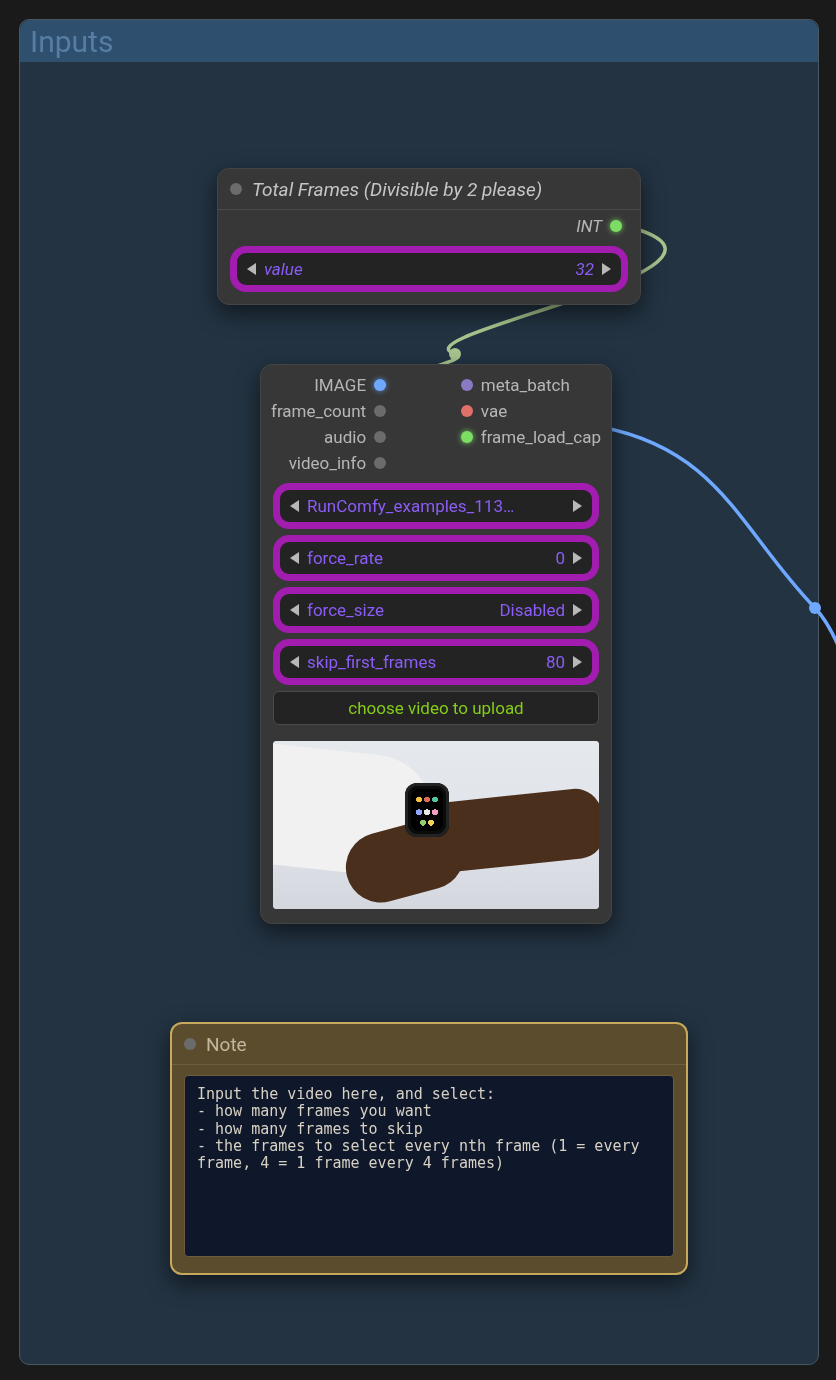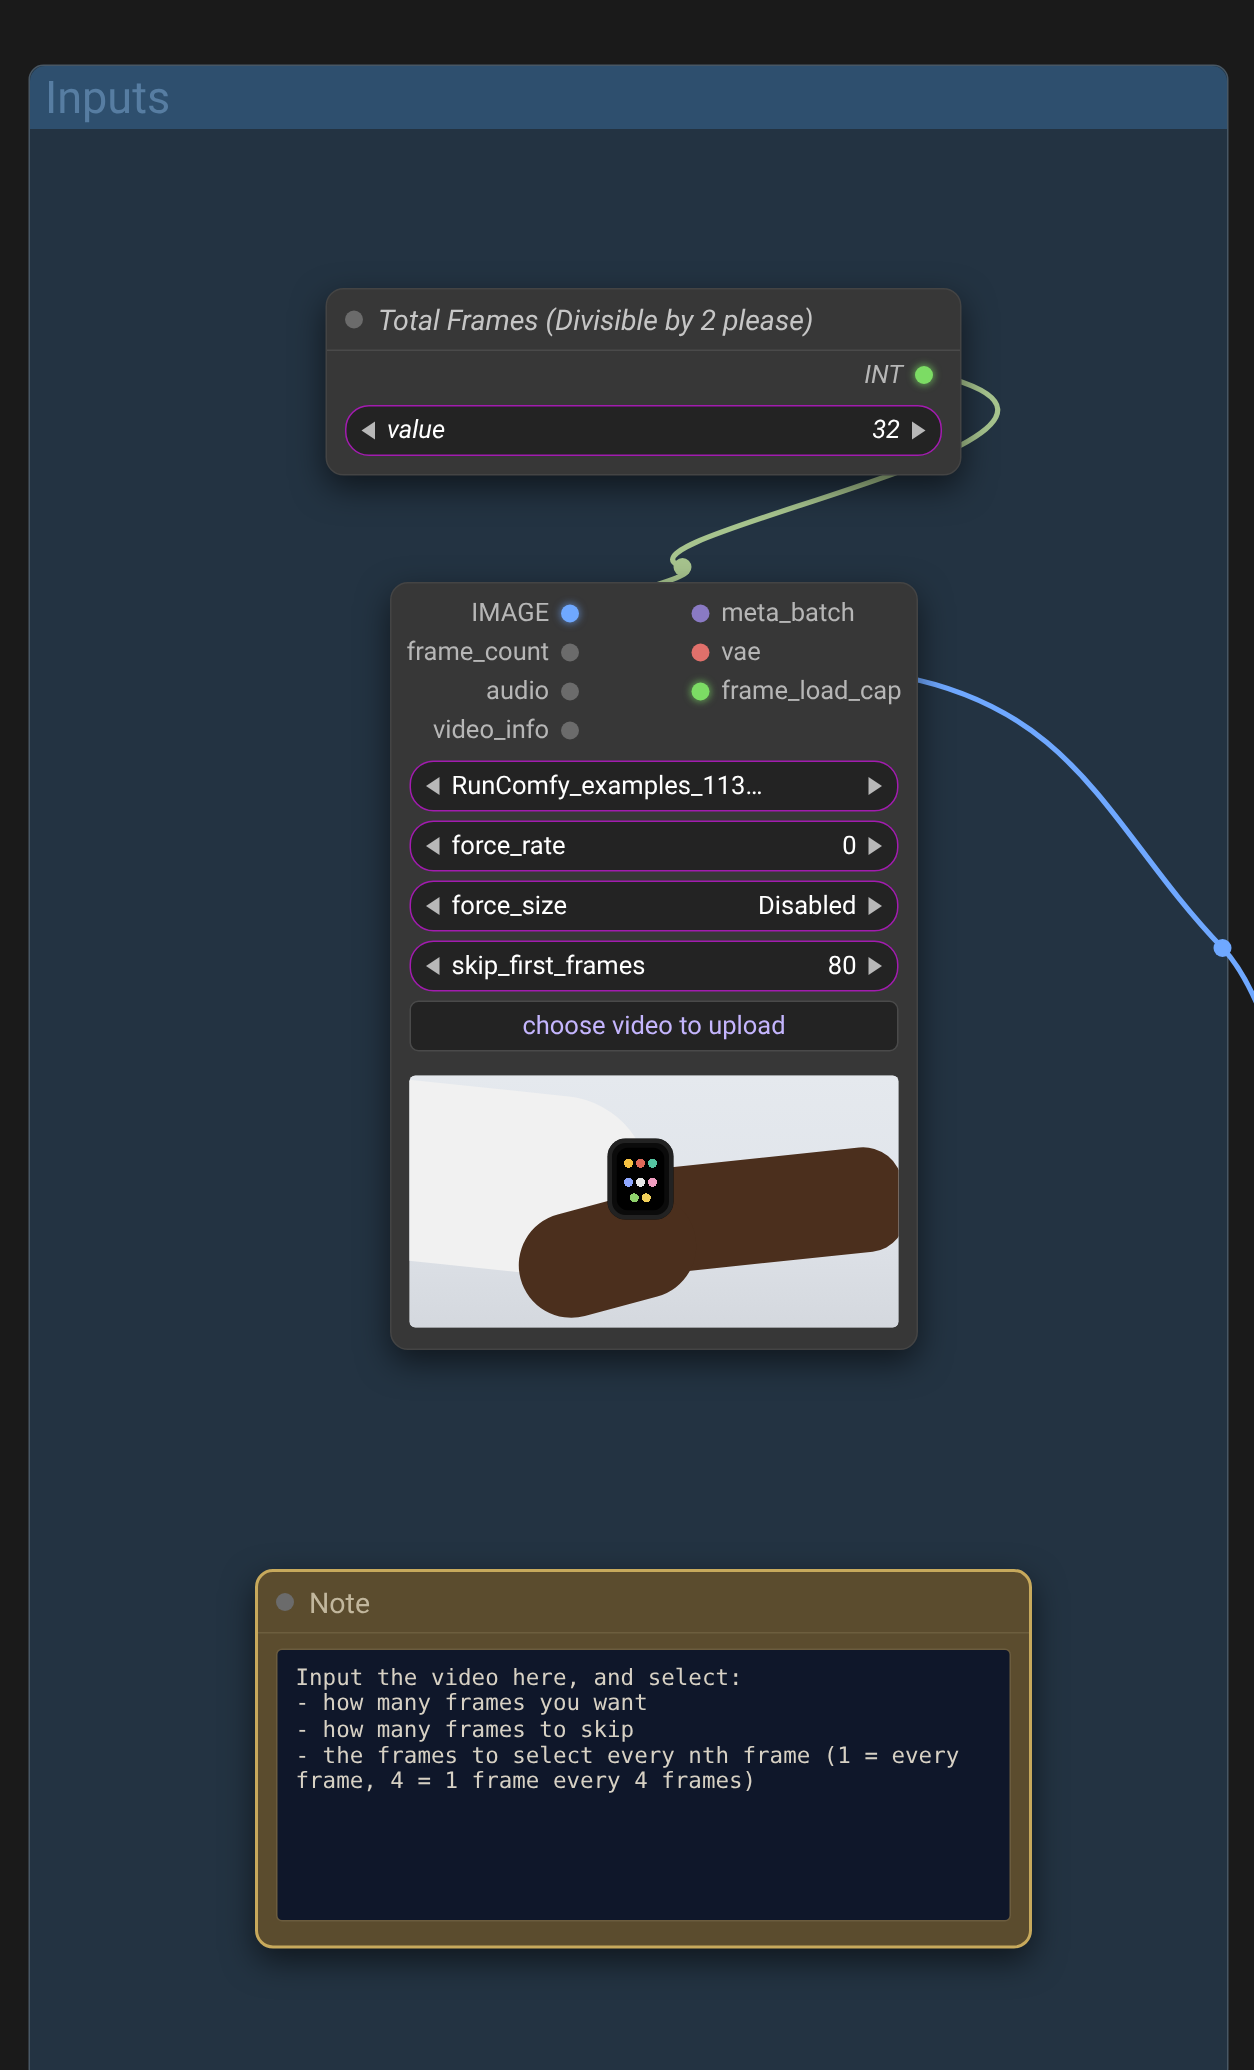--- a/index.html
+++ b/index.html
@@ -10,21 +10,20 @@
     color: #c8c8c8;
     width: 836px;
     height: 1380px;
     overflow: hidden;
   }
 
   .stage {
     position: relative;
     width: 836px;
     height: 1356px;
-    margin-top: 24px;
   }
 
   
   .group {
     position: absolute;
     left: 19px;
     top: 19px;
     width: 798px;
     height: 1344px;
     background: #243544; 
@@ -136,45 +135,45 @@
     display: flex;
     flex-direction: column;
     gap: 6px;
     padding: 4px 12px 12px 12px;
   }
   .stepper {
     display: flex;
     align-items: center;
     height: 32px;
     background: #232323;
-    border: 1px solid #a21caf;
+    border: 7px solid #a21caf;
     border-radius: 16px;
     padding: 0 10px;
-    color: #ffffff;
+    color: #8b5cf6;
     font-size: 17px;
   }
   .stepper .arrow {
     width: 0; height: 0;
     border-top: 6px solid transparent;
     border-bottom: 6px solid transparent;
     flex: 0 0 auto;
     cursor: pointer;
   }
   .stepper .arrow.left  { border-right: 9px solid #b8b8b8; }
   .stepper .arrow.right { border-left:  9px solid #b8b8b8; }
   .stepper .label { margin-left: 8px; white-space: nowrap; overflow: hidden; text-overflow: ellipsis; }
   .stepper .spacer { flex: 1; }
   .stepper .value  { margin-right: 8px; white-space: nowrap; }
 
   .button-widget {
     height: 32px;
     background: #232323;
     border: 1px solid #4a4a4a;
     border-radius: 6px;
-    color: #c4b5fd;
+    color: #84cc16;
     font-size: 17px;
     display: flex;
     align-items: center;
     justify-content: center;
     cursor: pointer;
   }
 
   .preview {
     margin: 4px 12px 14px 12px;
     border-radius: 4px;

